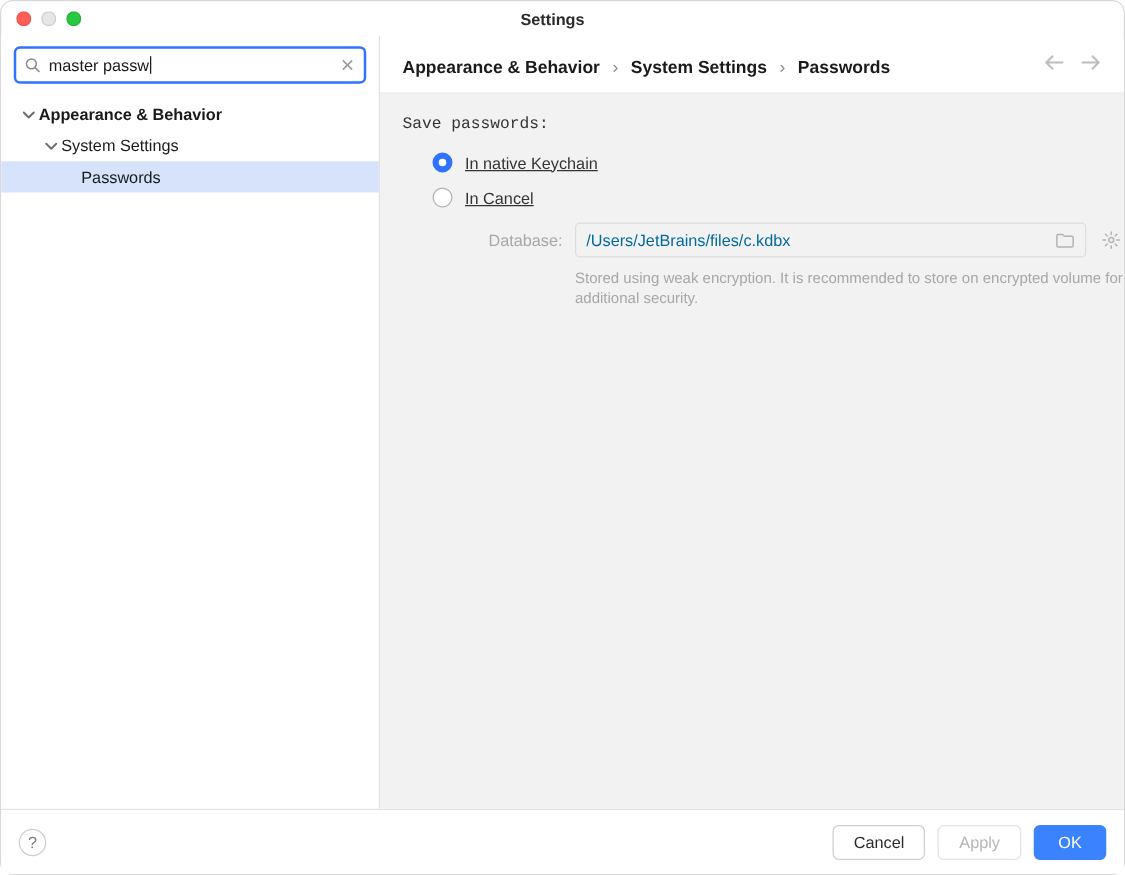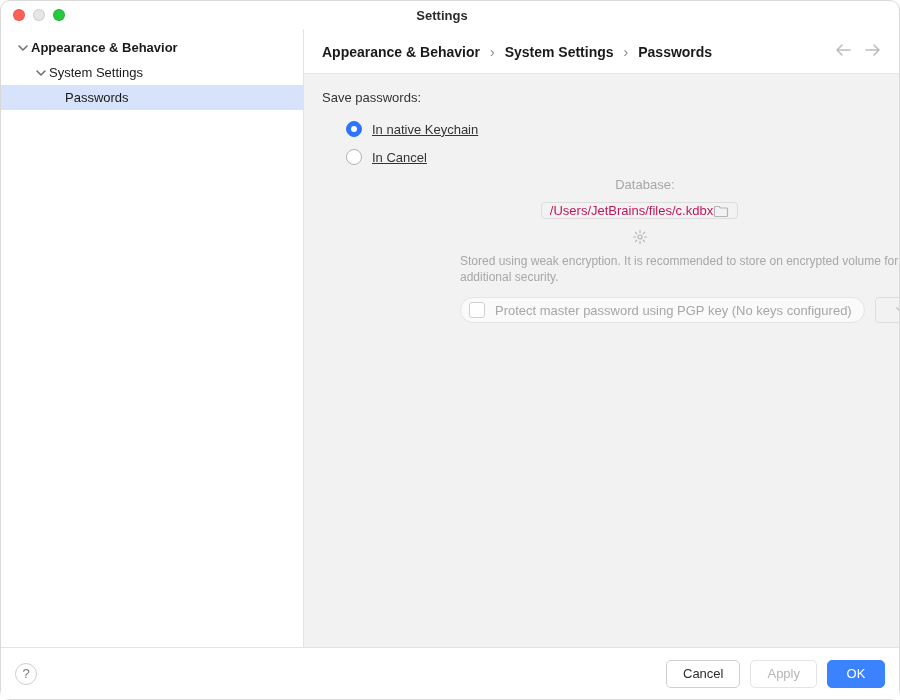--- a/index.html
+++ b/index.html
@@ -28,30 +28,30 @@
   .level0 { padding-left: 16px; }
   .level1 { padding-left: 34px; }
   .level2 { padding-left: 64px; }
   .main { flex: 1; display: flex; flex-direction: column; background: #f2f2f2; min-width: 0; }
   .main-header { display: flex; align-items: center; justify-content: space-between; padding: 14px 18px 12px 18px; background: #fff; border-bottom: 1px solid #e7e7e7; }
   .breadcrumb { display: flex; align-items: center; gap: 10px; font-size: 14px; font-weight: 700; color: #1a1a1a; }
   .crumb-sep { color: #888; font-weight: 400; }
   .nav-arrows { display: flex; gap: 14px; color: #bdbdbd; }
   .nav-arrows svg { width: 16px; height: 14px; }
   .content { flex: 1; padding: 16px 0 0 18px; font-size: 13px; color: #343434; overflow: hidden; }
-  .section-label { margin-bottom: 10px; }
+  .section-label { margin-bottom: 10px; font-family: Liberation Mono, monospace; }
   .radio-group { display: flex; flex-direction: column; gap: 0; }
   .radio-row { display: flex; align-items: center; height: 28px; padding-left: 24px; gap: 10px; text-decoration: underline; }
   .radio { width: 16px; height: 16px; border-radius: 50%; border: 1px solid #b2b2b2; background: #fff; position: relative; flex-shrink: 0; }
   .radio.checked { border-color: #2f74ff; background: #2f74ff; }
   .radio.checked::after { content: ""; position: absolute; top: 4px; left: 4px; width: 6px; height: 6px; background: #fff; border-radius: 50%; }
   .keepass-block { padding-left: 58px; margin: 6px 0 14px 0; display: flex; flex-direction: column; gap: 8px; }
-  .field-row { display: flex; align-items: center; gap: 10px; flex-direction: column; }
+  .field-row { display: flex; align-items: center; gap: 10px; }
   .field-label { width: 70px; text-align: right; color: #a7a7a7; }
-  .db-input { flex: 1; display: flex; align-items: center; height: 28px; border: 1px solid #dddddd; border-radius: 4px; background: #f2f2f2; padding: 0 8px; color: #be185d; min-width: 0; }
+  .db-input { flex: 1; display: flex; align-items: center; height: 28px; border: 1px solid #dddddd; border-radius: 4px; background: #f2f2f2; padding: 0 8px; color: #0369a1; min-width: 0; }
   .db-input .path { flex: 1; overflow: hidden; white-space: nowrap; }
   .db-folder { color: #b4b4b4; display: flex; align-items: center; }
   .gear-btn { width: 20px; display:flex; align-items:center; justify-content:center; color:#b4b4b4; }
   .help-text { color: #a7a7a7; font-size: 12px; padding-left: 80px; line-height: 1.35; padding-right: 0; }
   .protect-row { display: flex; align-items: center; gap: 10px; padding-left: 80px; margin-top: 4px; }
   .protect-pill { display: flex; align-items: center; gap: 10px; border: 1px solid #e4e4e4; border-radius: 16px; padding: 4px 12px 4px 8px; background: #fafafa; }
   .checkbox { width: 16px; height: 16px; border: 1px solid #cfcfcf; border-radius: 3px; background: #fff; flex-shrink: 0; }
   .protect-text { color: #a7a7a7; white-space: nowrap; }
   .pgp-dropdown { flex: 1; height: 26px; border: 1px solid #dddddd; border-radius: 4px; background: #f2f2f2; display:flex; align-items:center; justify-content:flex-end; padding: 0 8px; color:#c4c4c4; min-width: 40px; }
   .footer { height: 52px; border-top: 1px solid #e3e3e3; display: flex; align-items: center; padding: 0 14px; background: #fff; }
@@ -74,20 +74,38 @@
       <div class="tl red"></div>
       <div class="tl amber"></div>
       <div class="tl green"></div>
     </div>
     <div class="titlebar-title">Settings</div>
   </div>
 
   <div class="body">
 
     <div class="sidebar">
+      <div class="search-wrap">
+        <div class="search-box">
+          <svg class="mag" viewBox="0 0 16 16">
+              <circle cx="7" cy="7" r="4.5" fill="none" stroke="#8a8a8a" stroke-width="1.4"></circle>
+              <line x1="10.5" y1="10.5" x2="14" y2="14" stroke="#8a8a8a" stroke-width="1.4" stroke-linecap="round"></line>
+            </svg>
+          <div style="flex:1; display:flex; align-items:center;">
+            <span class="search-input" style="flex:0 0 auto;">master passw</span>
+              <span class="caret"></span>
+          </div>
+          <div class="search-clear">
+            <svg viewBox="0 0 12 12" width="10" height="10">
+                <line x1="2" y1="2" x2="10" y2="10" stroke="#9a9a9a" stroke-width="1.5" stroke-linecap="round"></line>
+                <line x1="10" y1="2" x2="2" y2="10" stroke="#9a9a9a" stroke-width="1.5" stroke-linecap="round"></line>
+              </svg>
+          </div>
+        </div>
+      </div>
 
       <div class="tree">
         <div class="tree-row bold level0">
           <span class="disclosure">
             <svg viewBox="0 0 10 10" width="10" height="10">
                 <path d="M1 3 L5 7 L9 3" fill="none" stroke="#6b6b6b" stroke-width="1.5" stroke-linecap="round" stroke-linejoin="round"></path>
               </svg>
           </span>
           <span class="tree-label">Appearance &amp; Behavior</span>
         </div>
@@ -154,31 +172,20 @@
                 </span>
               </div>
               <span class="gear-btn">
                 <svg width="16" height="16" viewBox="0 0 16 16">
                     <circle cx="8" cy="8" r="2" fill="none" stroke="#b4b4b4" stroke-width="1.2"></circle>
                     <path d="M8 1.5v2M8 12.5v2M1.5 8h2M12.5 8h2M3.4 3.4l1.4 1.4M11.2 11.2l1.4 1.4M12.6 3.4l-1.4 1.4M4.8 11.2l-1.4 1.4" stroke="#b4b4b4" stroke-width="1.2" stroke-linecap="round"></path>
                   </svg>
               </span>
             </div>
             <div class="help-text">Stored using weak encryption. It is recommended to store on encrypted volume for additional security.</div>
-            <div class="protect-row">
-              <div class="protect-pill">
-                <span class="checkbox"></span>
-                <span class="protect-text">Protect master password using PGP key (No keys configured)</span>
-              </div>
-              <div class="pgp-dropdown">
-                <svg width="10" height="10" viewBox="0 0 10 10">
-                    <path d="M1 3 L5 7 L9 3" fill="none" stroke="#c4c4c4" stroke-width="1.5" stroke-linecap="round" stroke-linejoin="round"></path>
-                  </svg>
-              </div>
-            </div>
           </div>
 
 
         </div>
       </div>
     </div>
 
   </div>
 
   <div class="footer">

